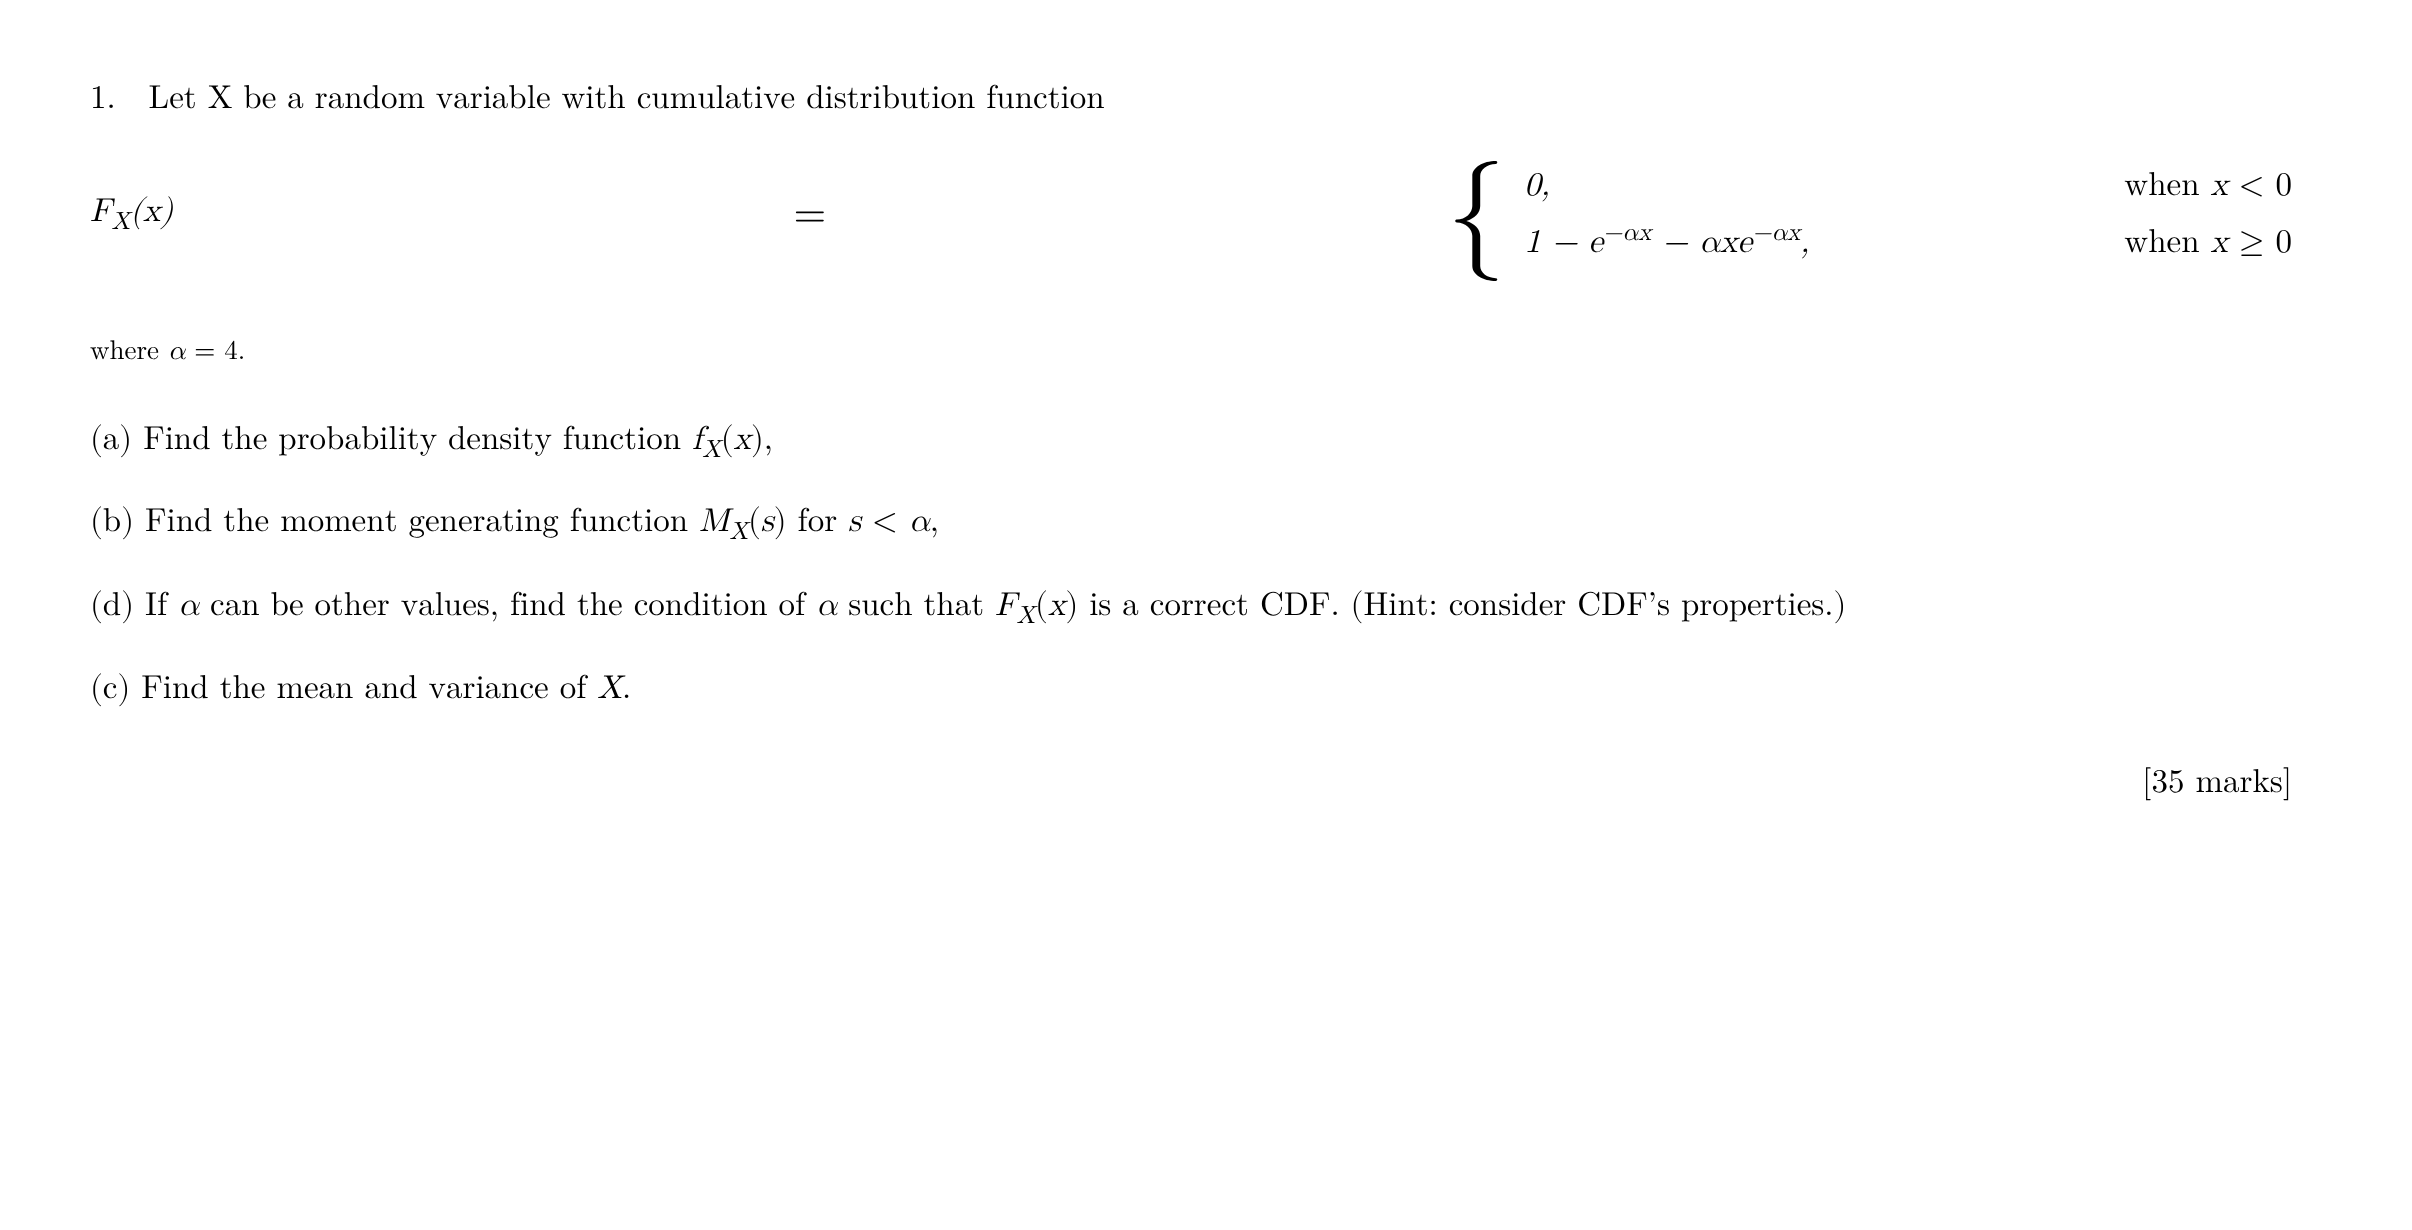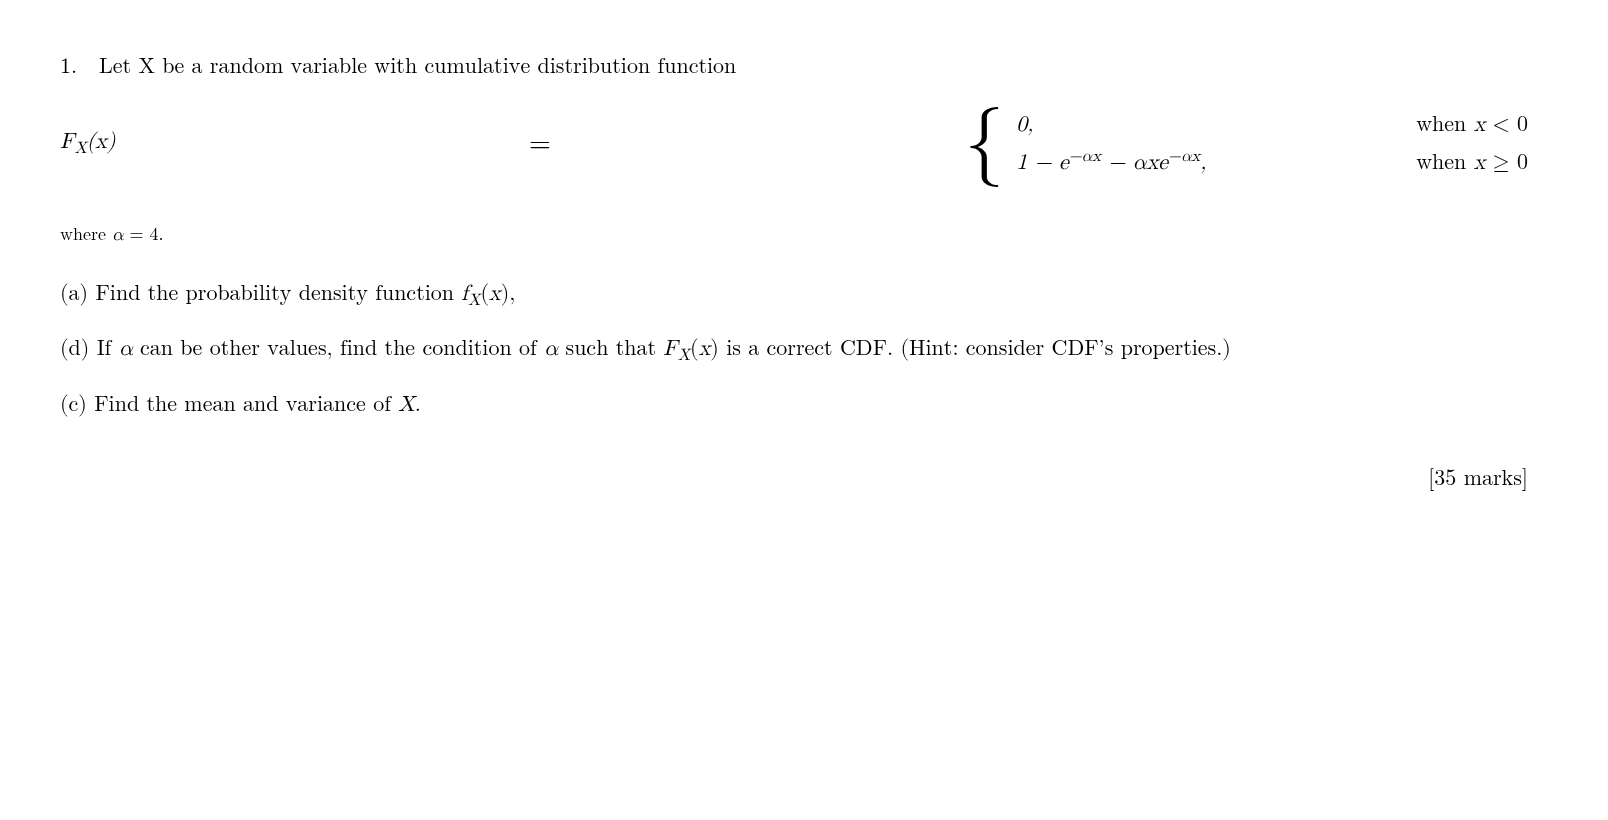--- a/index.html
+++ b/index.html
@@ -84,21 +84,21 @@
     }
 
     .part {
       margin: 16px 0;
       font-size: 22px;
       line-height: 1.7;
     }
 
     .marks {
       text-align: right;
-      margin-top: 42px;
+      margin-top: 30px;
       font-size: 22px;
     }
 
     
     .math-italic {
       font-style: italic;
     }
 
     sup {
       font-size: 0.75em;
@@ -151,20 +151,23 @@
   </div>
 
   <div class="where-line">
     where <i>α</i> = 4.
   </div>
 
   <div class="part">
     (a) Find the probability density function <i>f</i><sub><i>X</i></sub>(<i>x</i>),
   </div>
 
+  <div class="part">
+    (b) Find the moment generating function <i>M</i><sub><i>X</i></sub>(<i>s</i>) for <i>s</i> &lt; <i>α</i>,
+  </div>
 
   <div class="part">
     (d) If <i>α</i> can be other values, find the condition of <i>α</i> such that <i>F</i><sub><i>X</i></sub>(<i>x</i>) is a correct CDF. (Hint: consider CDF’s properties.)
   </div>
 
   <div class="part">
     (c) Find the mean and variance of <i>X</i>.
   </div>
 
   <div class="marks">

